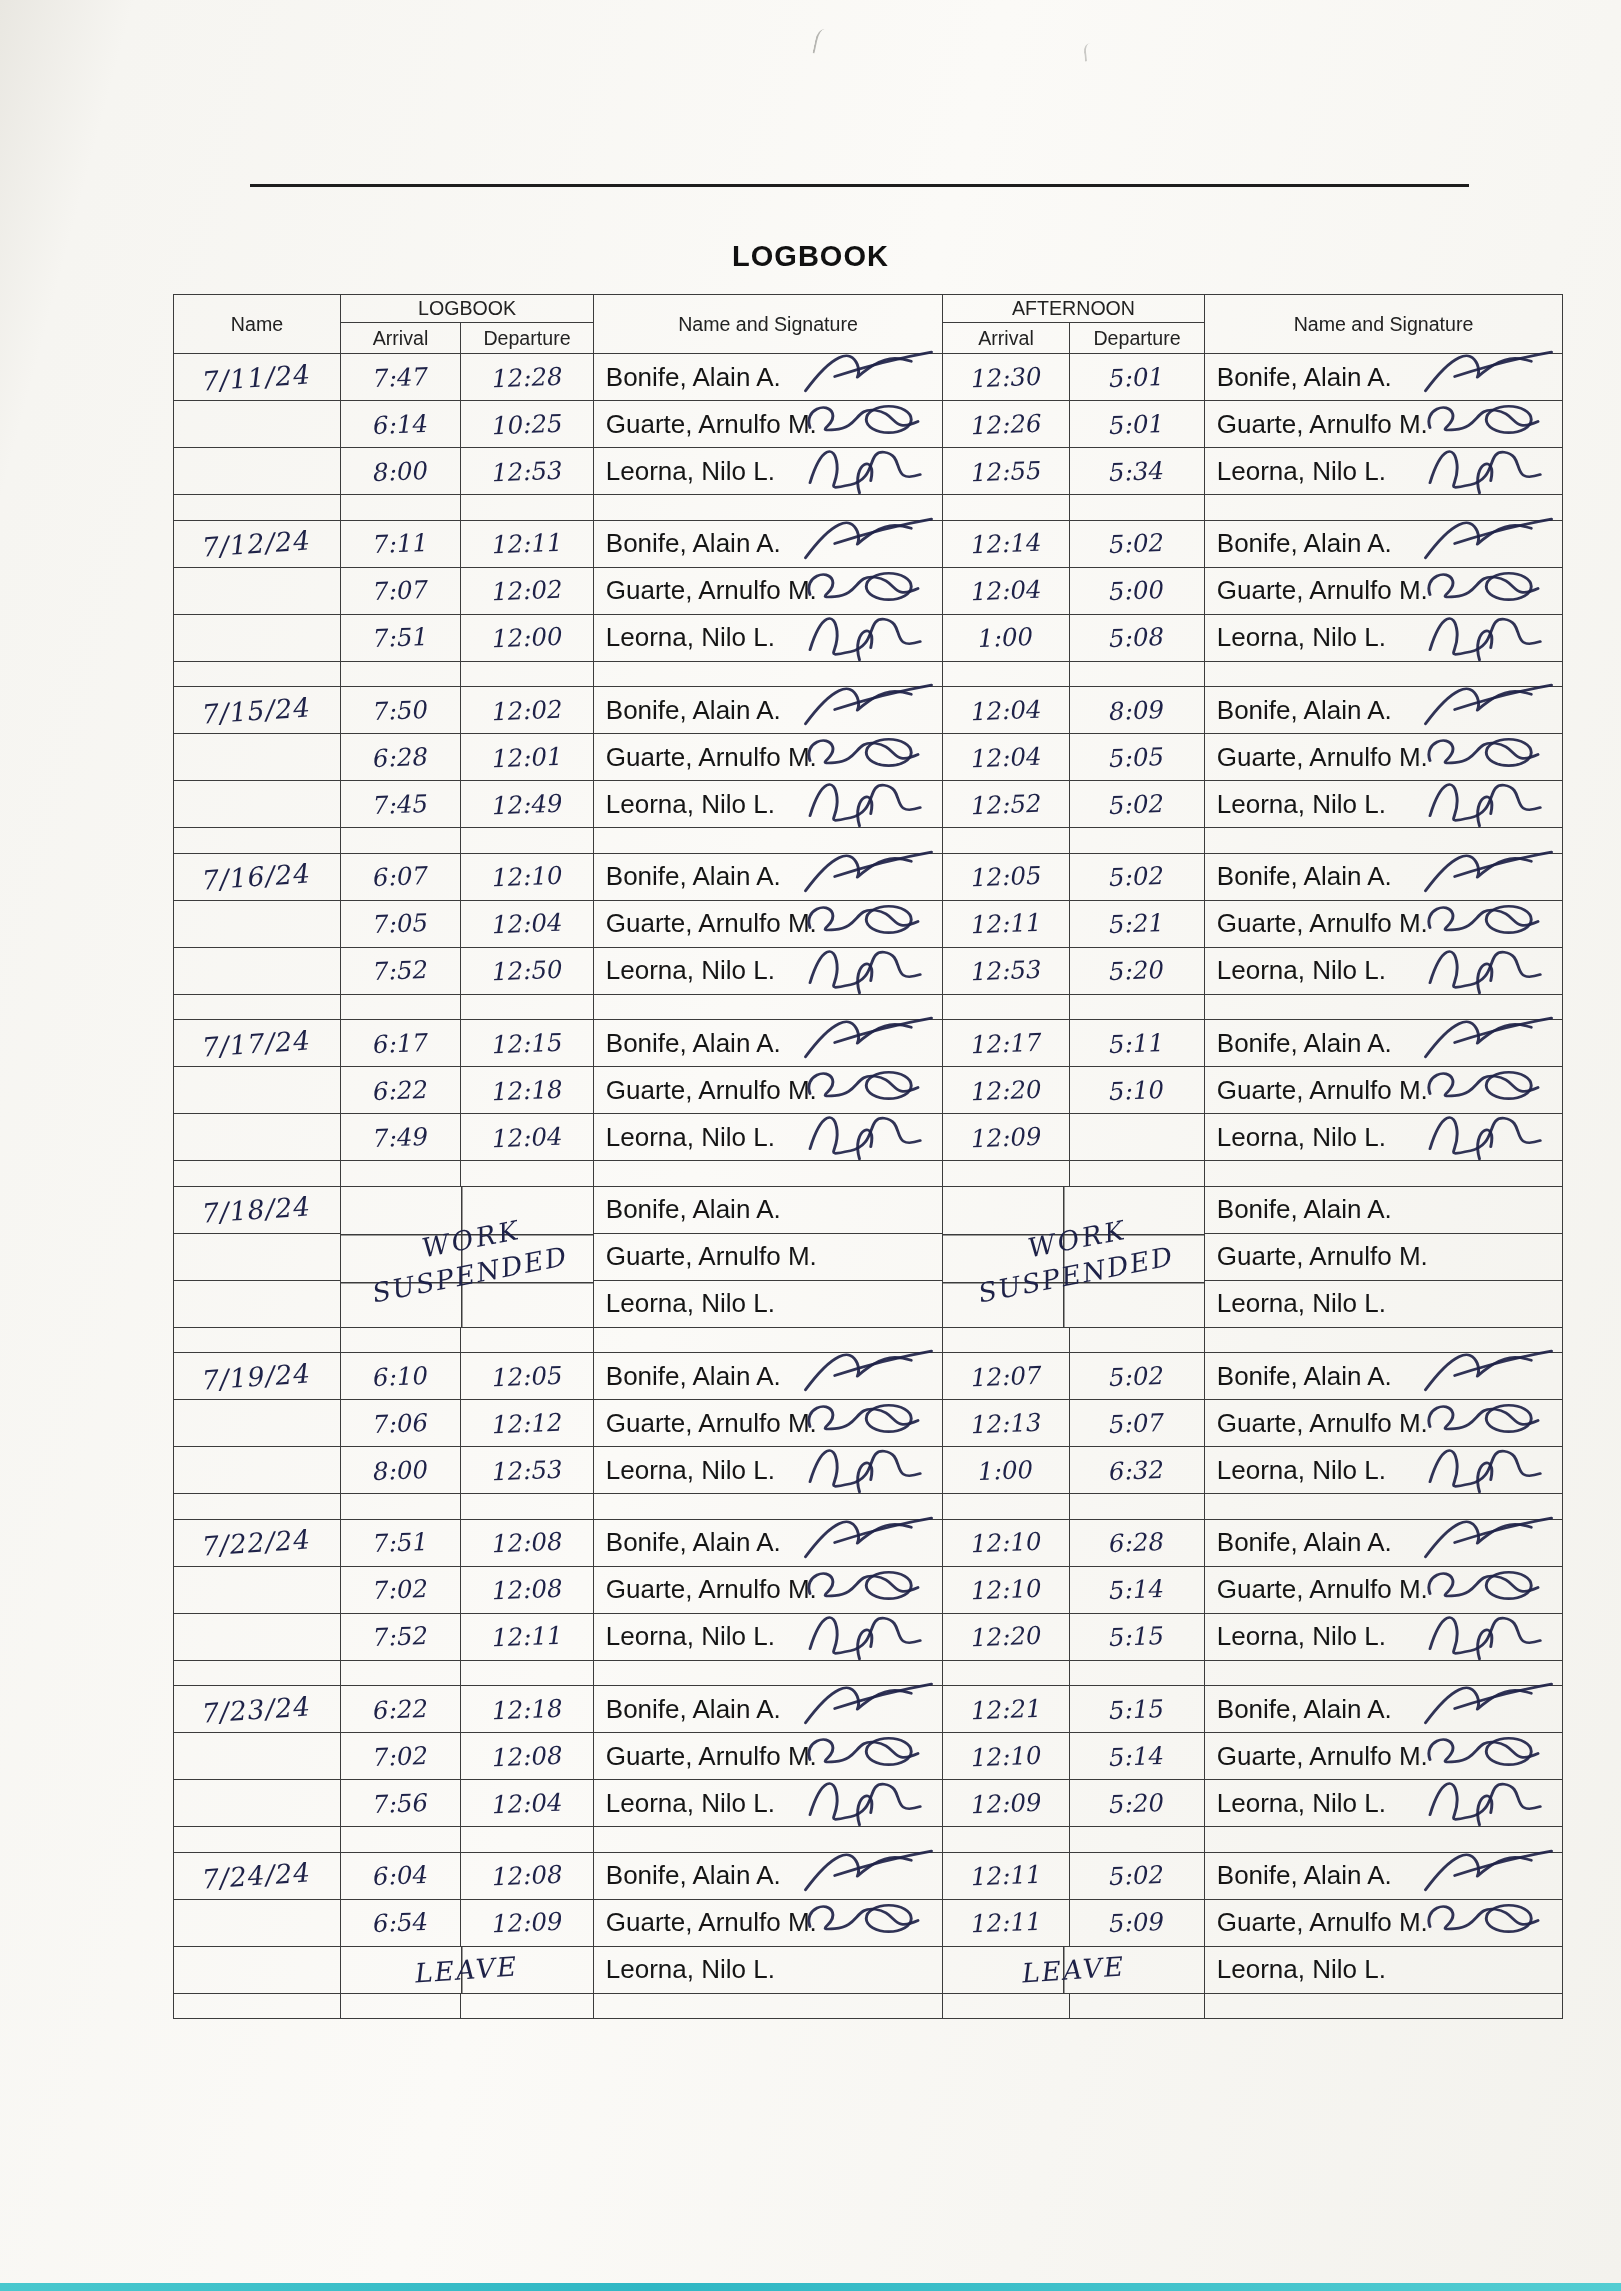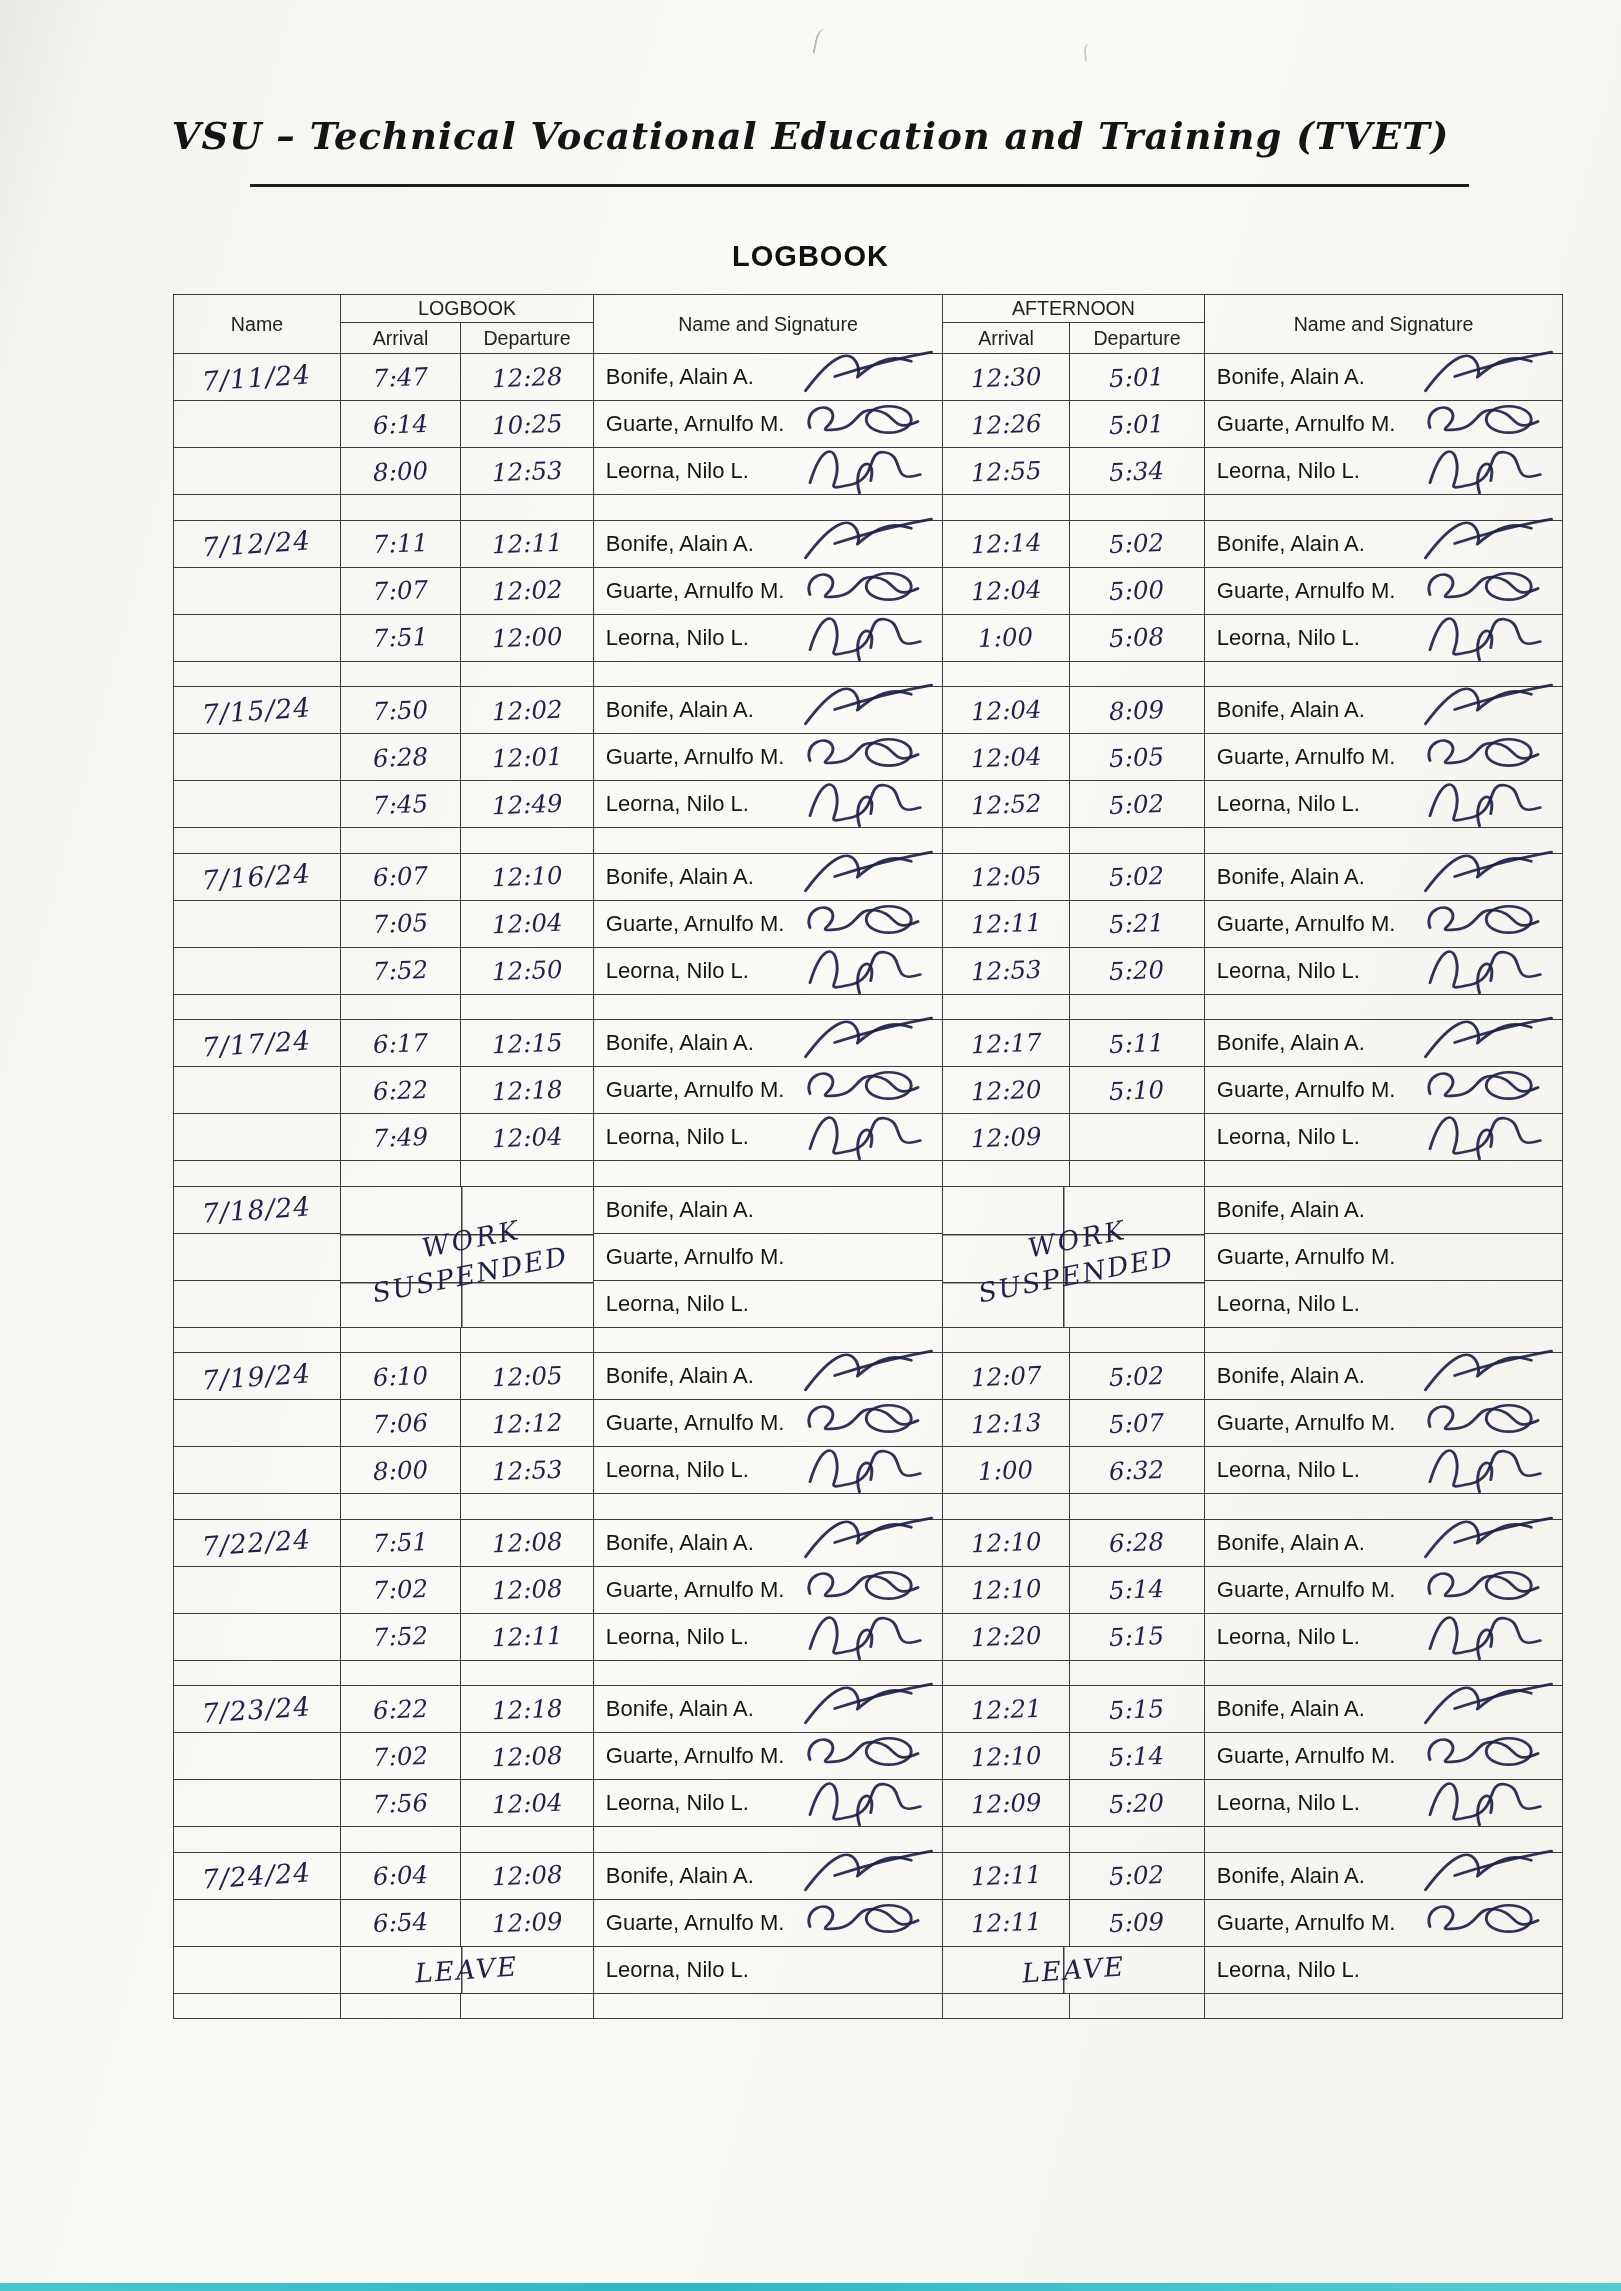--- a/index.html
+++ b/index.html
@@ -27,21 +27,21 @@
     border-collapse:collapse; table-layout:fixed;
   }
   .logtable td, .logtable th { border:1.5px solid var(--line); overflow:visible; }
   .logtable th { font-weight:normal; font-size:19.6px; color:#222; padding:2px 0; }
   tr.h1 { height:27.4px; } tr.h2 { height:31px; }
   tr.data-row { height:47px; }
   tr.spacer-row { height:25.5px; }
 
   td.time-cell { text-align:center; vertical-align:middle; }
   td.date-cell { text-align:center; vertical-align:middle; }
-  td.name-cell { position:relative; padding-left:11.8px; vertical-align:middle; font-size:22px; color:#151515; }
+  td.name-cell { position:relative; padding-left:11.8px; vertical-align:middle; font-size:26px; color:#151515; }
 
   .hw {
     font-family:"DejaVu Serif", serif; font-style:italic;
     color:var(--ink); display:inline-block; transform:rotate(-2deg);
   }
   .time-text { font-size:24.5px; }
   .date-text { font-size:26.5px; transform:rotate(-4deg); letter-spacing:1px; }
   .note-text { font-size:26.5px; transform:rotate(-4deg); letter-spacing:2px; }
 
   td.note-cell, td.susp-cell { text-align:center; vertical-align:middle; }
@@ -70,21 +70,20 @@
   .staple-2 { top:43px; left:1084px; height:17.6px; transform:rotate(-6deg); opacity:.5; }
 </style>
 </head>
 <body>
 
 <div class="page">
 
   <div class="staple-mark staple-1"></div>
   <div class="staple-mark staple-2"></div>
 
-  <div class="header-title">VSU – Technical Vocational Education and Training (TVET)</div>
   <div class="header-rule"></div>
   <div class="logbook-title">LOGBOOK</div>
 
   <table class="logtable">
     <colgroup>
       <col style="width:167px">
         <col style="width:120px">
         <col style="width:133px">
       <col style="width:349px">
         <col style="width:127px">

